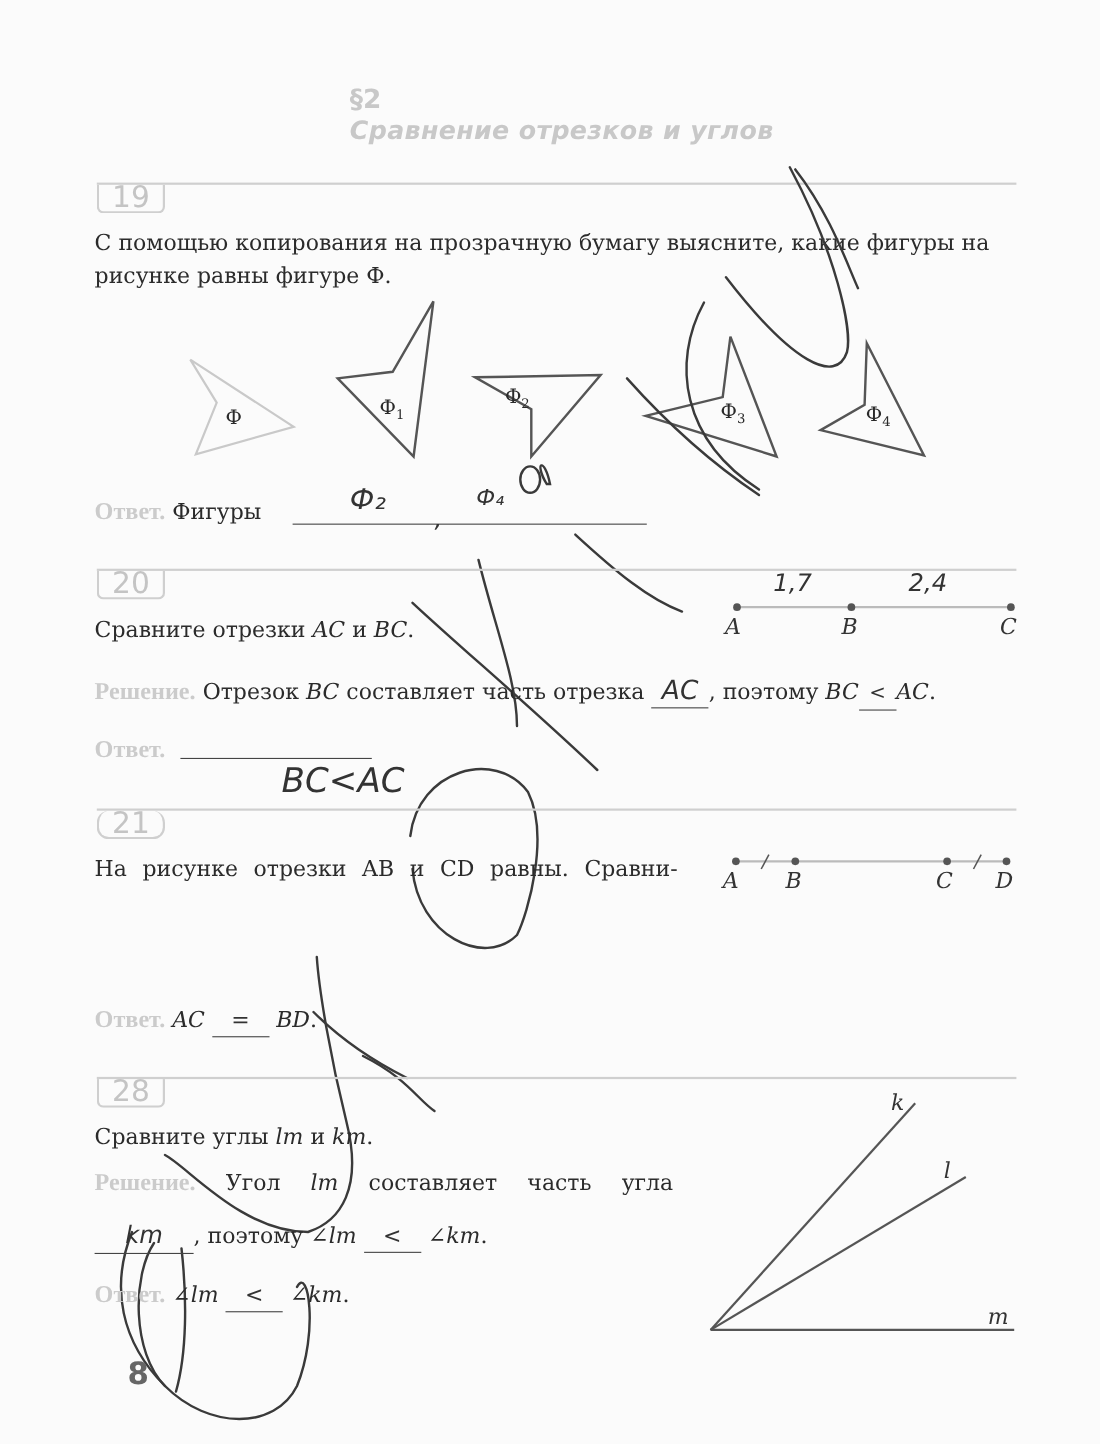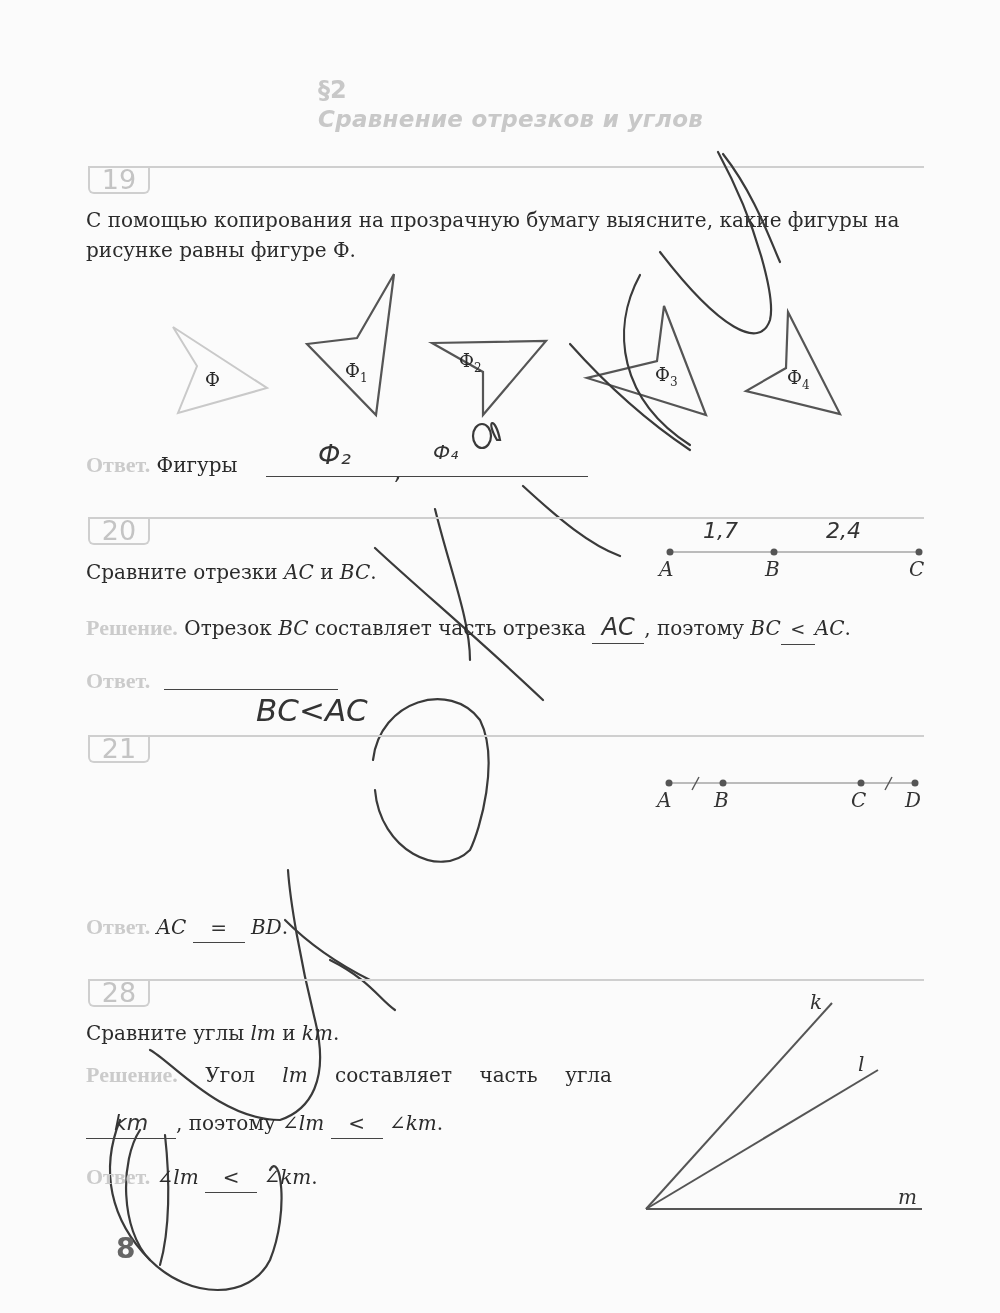--- a/index.html
+++ b/index.html
@@ -116,22 +116,23 @@
   <span>Отрезок </span><span class="it">BC</span><span> составляет часть отрезка </span><span class="blank" style="width:52px; text-align:center;"><span class="hand" style="font-size:24px;">AC</span></span><span>, поэтому </span><span class="it">BC</span><span class="blank" style="width:34px; text-align:center;"><span class="hand" style="font-size:18px;">&lt;</span></span><span class="it">AC</span><span>.</span>
 </div>
 
 <div class="abs" style="left:86px; top:668px; font-size:20px;">
   <span class="lbl">Ответ.</span>
 </div>
 <div class="abs" style="left:164px; top:689px; width:174px; border-bottom:1.5px solid #444;"></div>
 <div class="abs hand" style="left:210px; top:692px; font-size:31px;margin-left:46px;">BC&lt;AC</div>
 
 <div class="abs rule" style="top:735px;"></div>
-<div class="abs badge" style="top:737px;">21</div>
+<div class="abs badge" style="top:737px;border-radius:11px;">21</div>
 <div class="abs para" style="top:774px; width:530px;">
+  <div class="just">На рисунке отрезки AB и CD равны. Сравни-</div>
 </div>
 <div class="abs pt-label" style="left:657px; top:788px;">A</div>
 <div class="abs pt-label" style="left:714px; top:788px;">B</div>
 <div class="abs pt-label" style="left:851px; top:788px;">C</div>
 <div class="abs pt-label" style="left:905px; top:788px;">D</div>
 
 <div class="abs para" style="top:912px;">
   <span class="lbl">Ответ.</span>
   <span class="it">AC</span>
   <span class="blank" style="width:52px; text-align:center;"><span class="hand" style="font-size:20px;">=</span></span>

